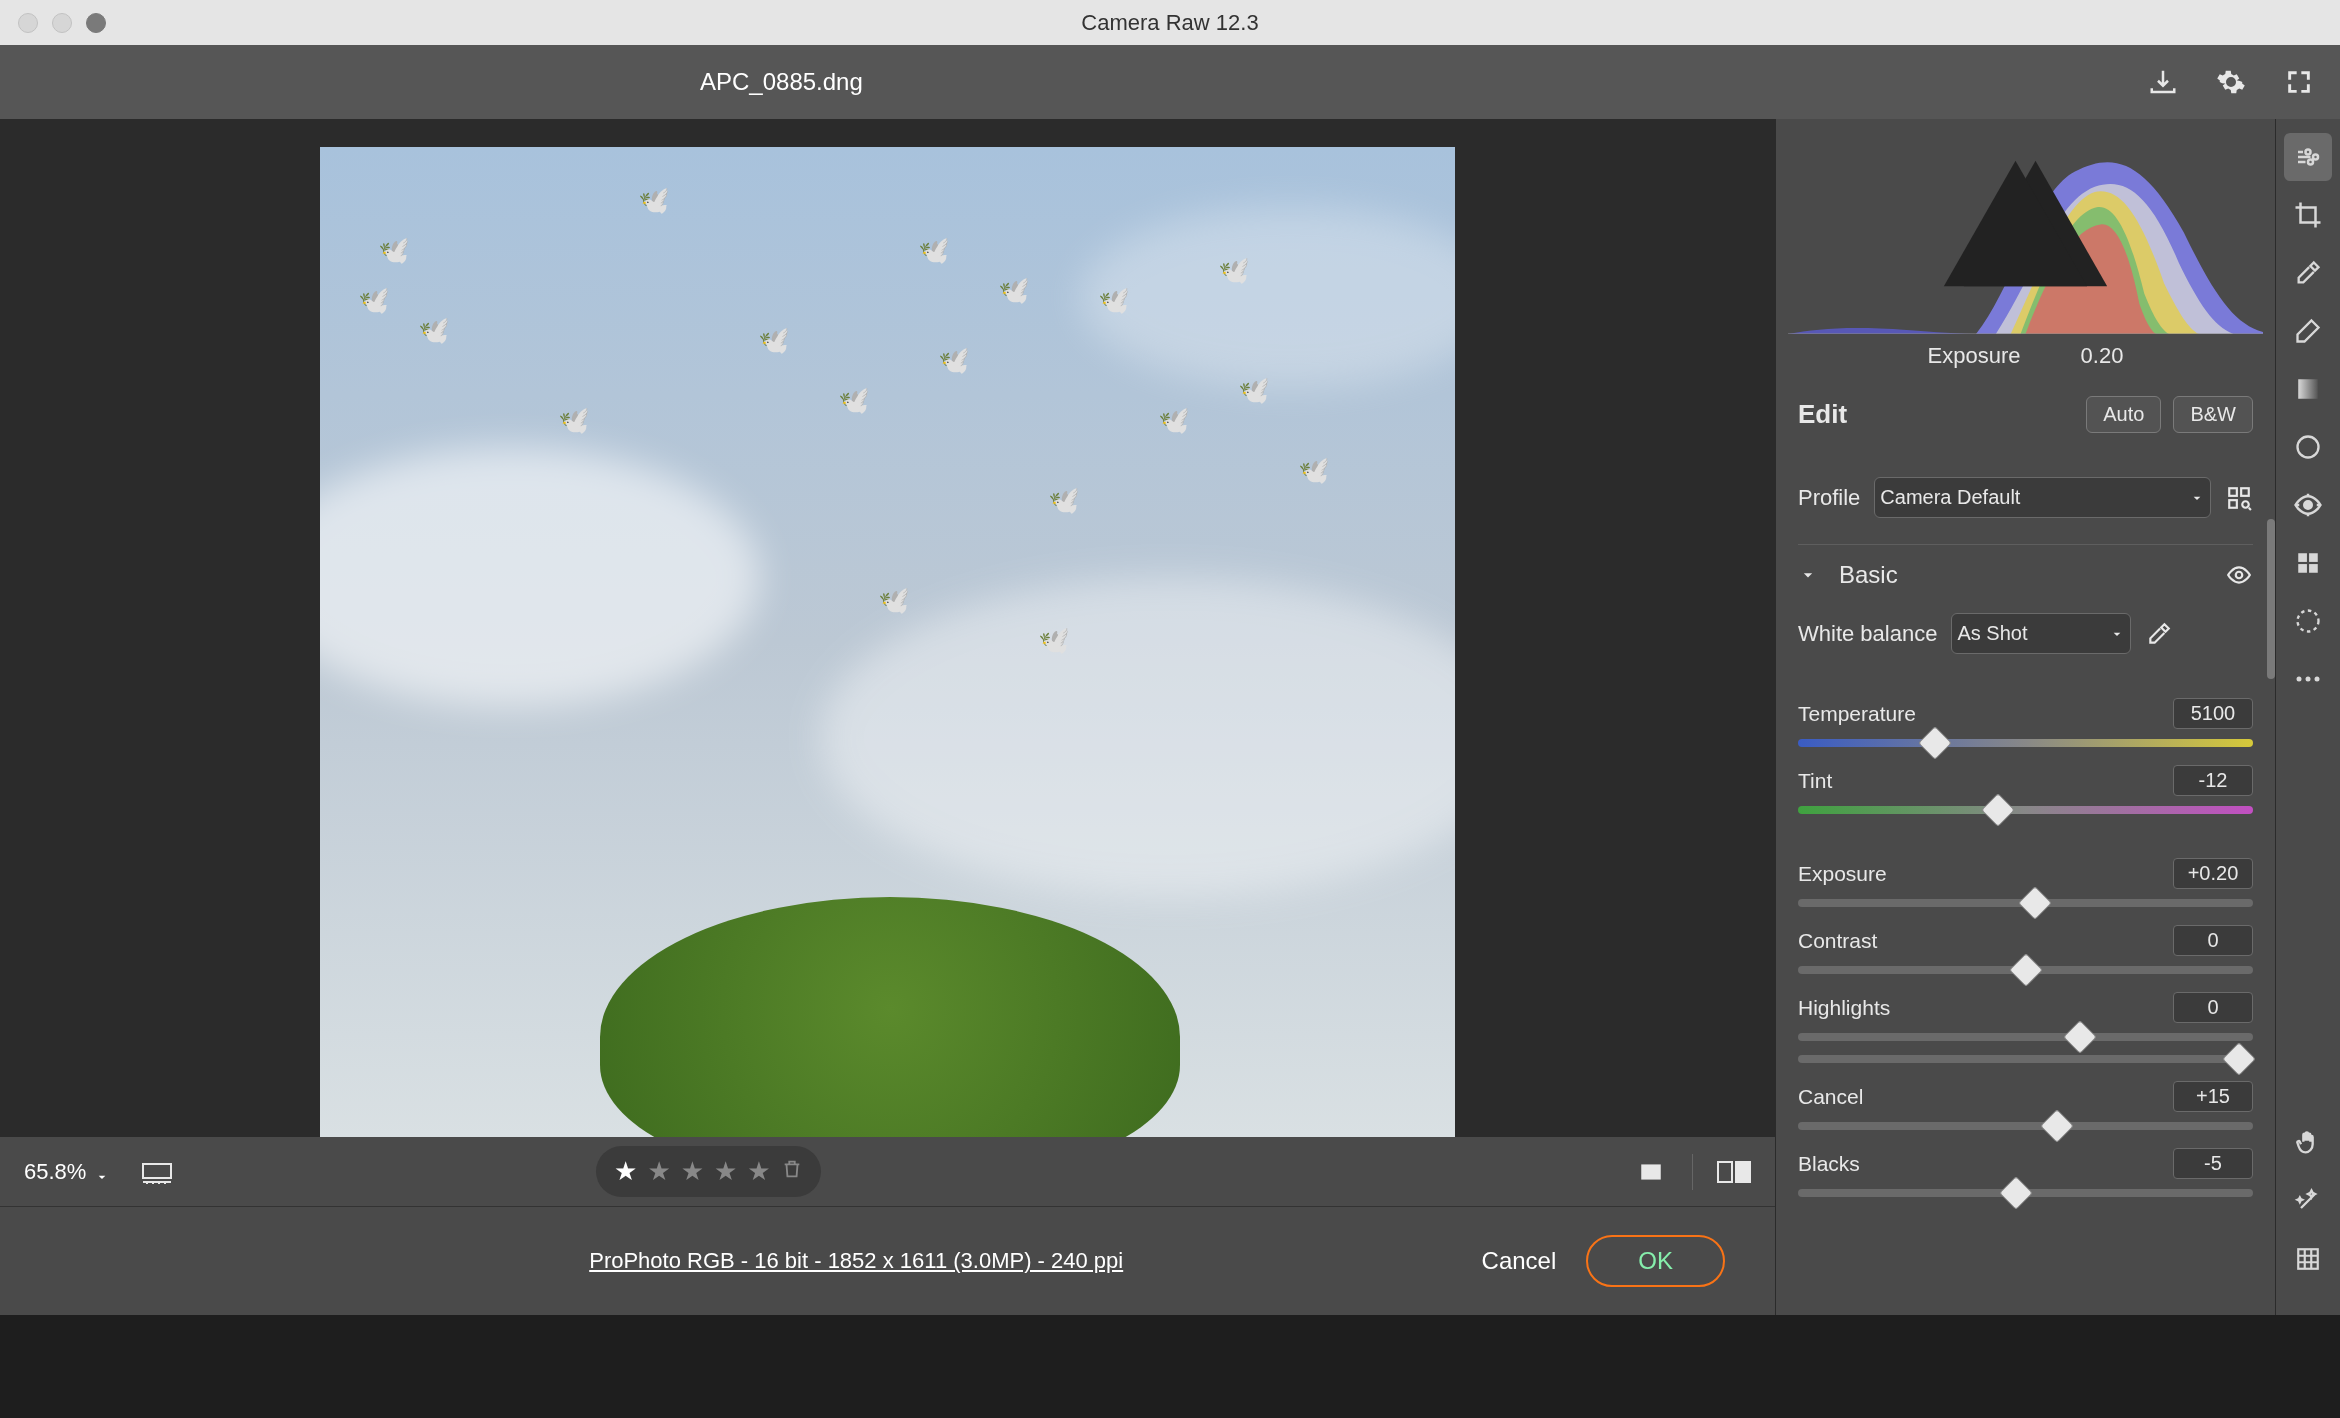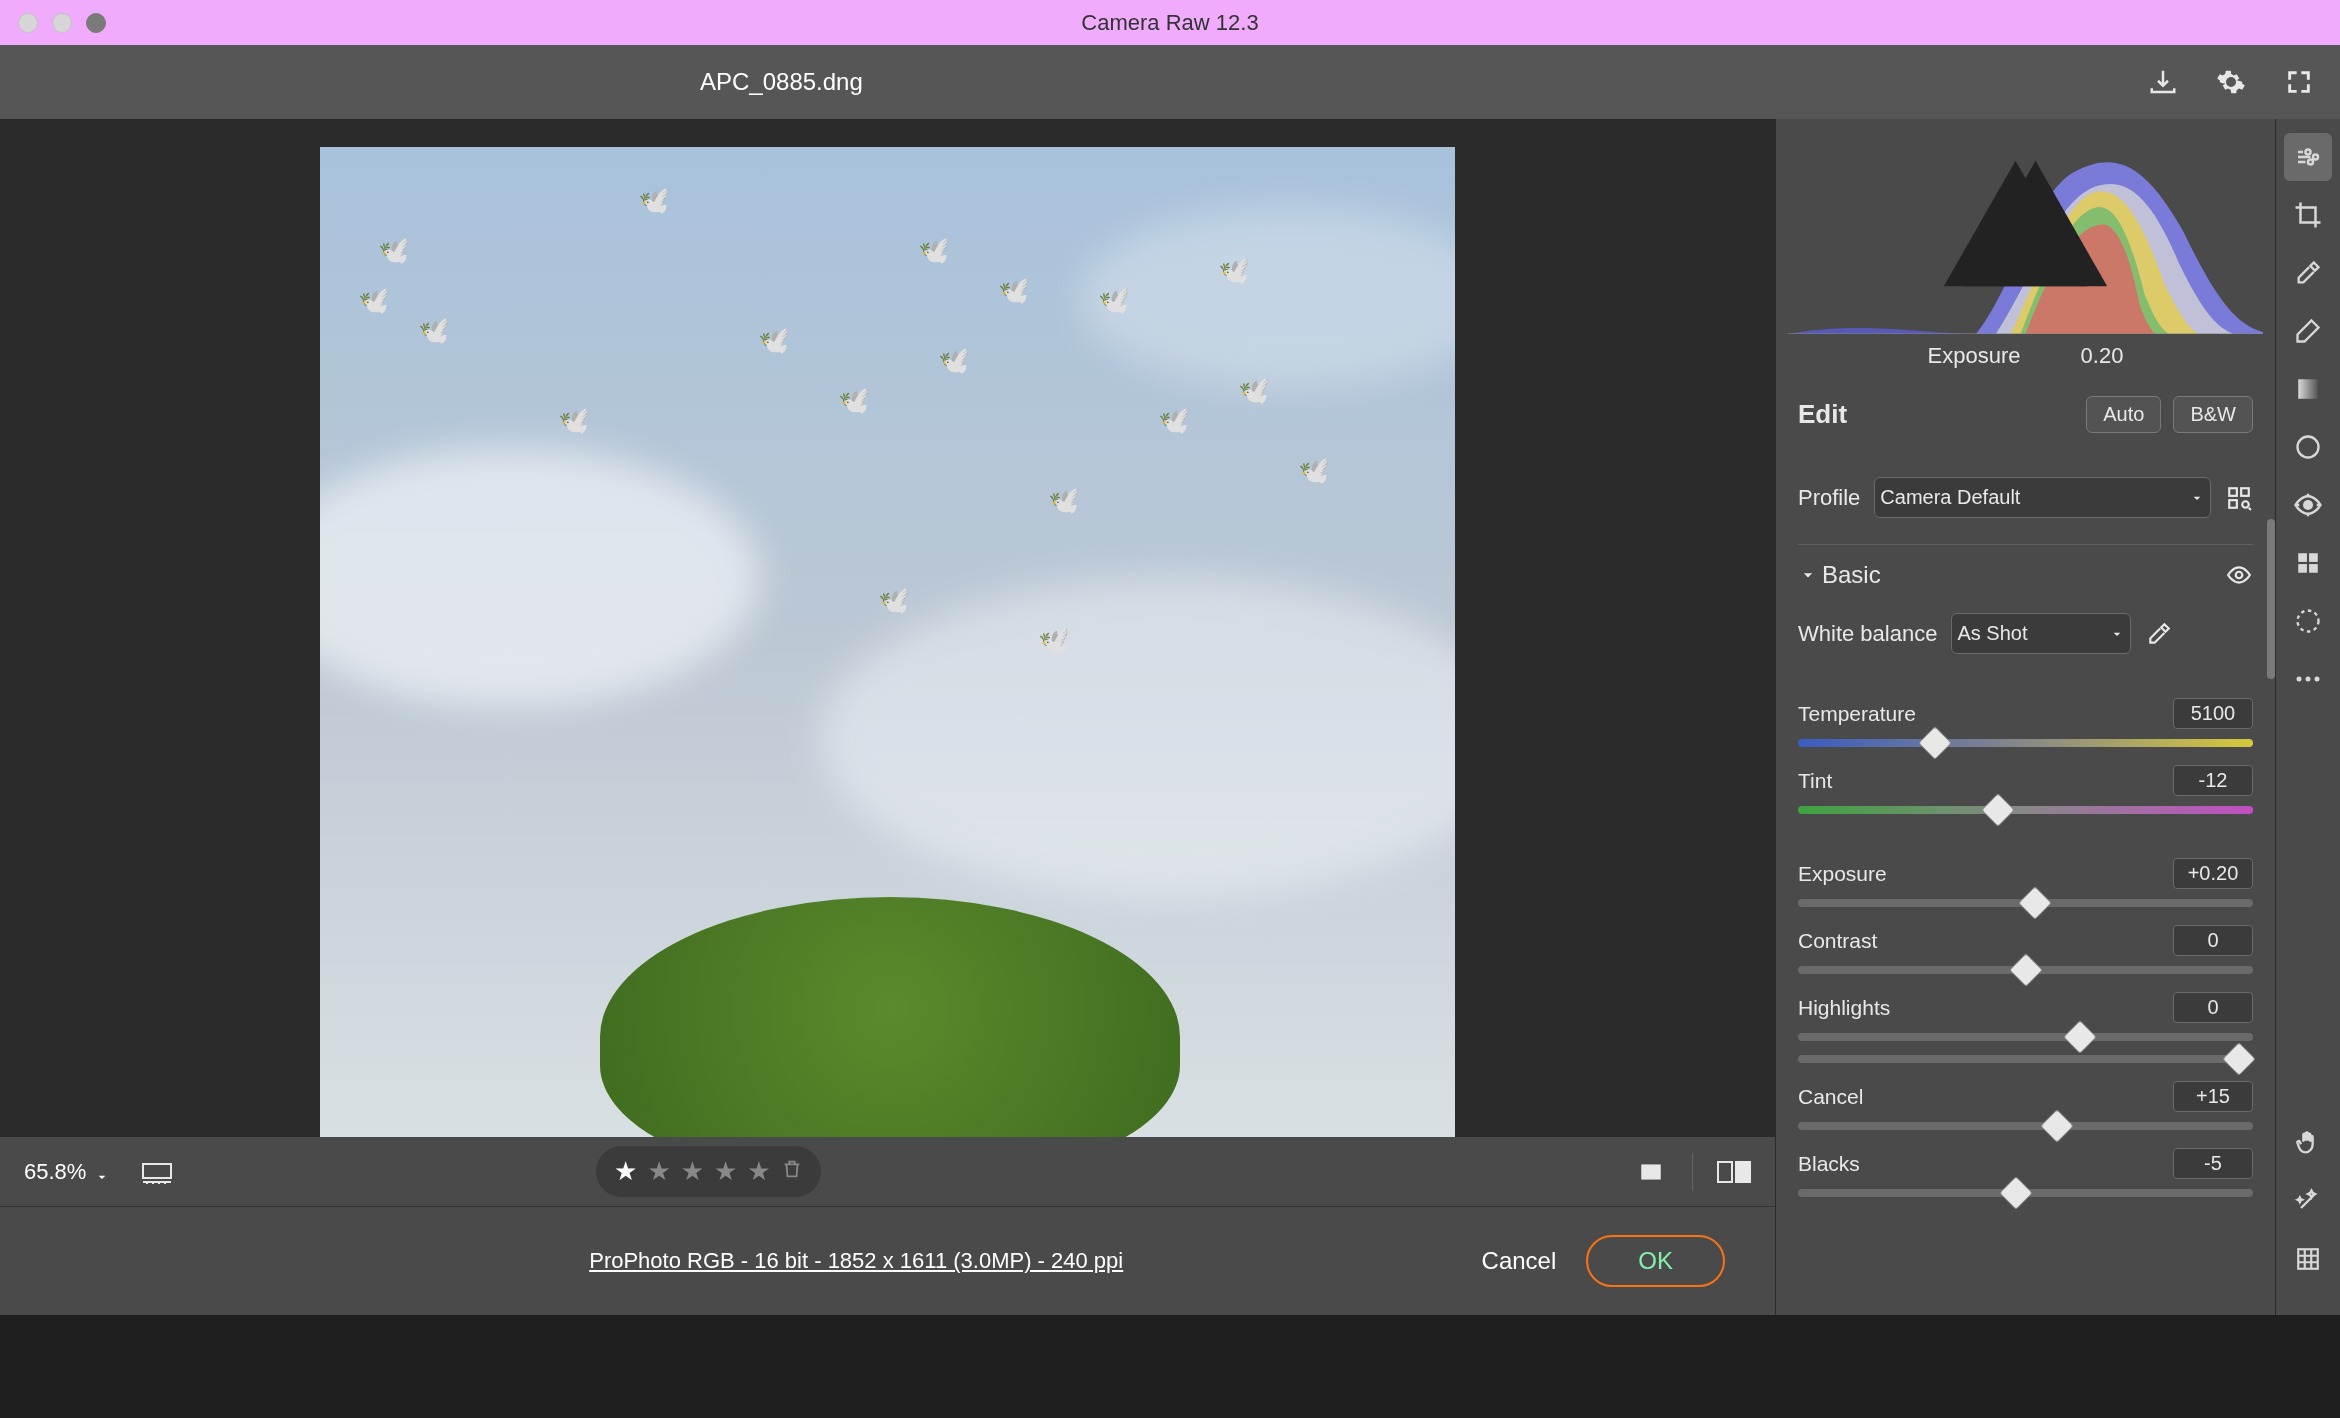--- a/index.html
+++ b/index.html
@@ -1,19 +1,19 @@
 <!DOCTYPE html>
 <html><head>
 <meta charset="utf-8">
 <style>
   * { margin: 0; padding: 0; box-sizing: border-box; font-family: -apple-system, BlinkMacSystemFont, "Segoe UI", sans-serif; }
   body { background: #1e1e1e; width: 2340px; height: 1418px; overflow: hidden; color: #e8e8e8; }
   
   
-  .titlebar { height: 45px; background: #f0abfc; display: flex; align-items: center; padding: 0 18px; position: relative; }
+  .titlebar { height: 45px; background: #e5e5e5; display: flex; align-items: center; padding: 0 18px; position: relative; }
   .traffic-lights { display: flex; gap: 14px; }
   .tl { width: 20px; height: 20px; border-radius: 50%; background: #d6d6d6; border:1px solid #c2c2c2; }
   .tl.filled { background: #7a7a7a; border-color:#7a7a7a; }
   .titlebar-title { position: absolute; left: 50%; transform: translateX(-50%); font-size: 22px; color: #333; font-weight:500; }
   
   
   .subheader { height: 74px; background: #565656; display: flex; align-items: center; padding: 0 24px 0 700px; position: relative; }
   .subheader-title { font-size: 24px; color: #fff; font-weight:500; }
   .subheader-right { margin-left: auto; display: flex; gap: 34px; align-items: center; }
   .icon-btn { width: 34px; height: 34px; display:flex; align-items:center; justify-content:center; color:#e8e8e8; cursor:pointer; }
@@ -54,21 +54,21 @@
   .section { padding: 12px 22px; }
   .edit-header { display:flex; align-items:center; padding:18px 22px; }
   .edit-title { font-size:26px; font-weight:600; }
   .pill-btn { padding:6px 16px; border:1px solid #7a7a7a; border-radius:6px; font-size:20px; margin-left:12px; cursor:pointer; background:#535353;}
   
   .row { display:flex; align-items:center; gap:14px; margin:14px 0; }
   .row-label { font-size:22px; }
   .select { flex:1; background:#3b3b3b; border:1px solid #6a6a6a; border-radius:6px; padding:8px 5px; font-size:20px; color:#e8e8e8; display:flex; align-items:center; justify-content:space-between; cursor:pointer; }
   .mini-icon { width:28px; height:28px; display:flex; align-items:center; justify-content:center; color:#e8e8e8; cursor:pointer; }
   
-  .accordion-hd { display:flex; align-items:center; gap:4px; font-size:24px; padding:16px 22px 10px; }
+  .accordion-hd { display:flex; align-items:center; gap:21px; font-size:24px; padding:16px 22px 10px; }
   .accordion-hd .eye { margin-left:auto; }
   .divider-h { height:1px; background:#5e5e5e; margin:0 22px; }
   
   .slider-row { padding:4px 22px 0; }
   .slider-head { display:flex; align-items:center; justify-content:space-between; font-size:21px; margin-top:14px; }
   .num-box { background:#3b3b3b; border:1px solid #6a6a6a; border-radius:4px; padding:3px 10px; min-width:80px; text-align:center; font-size:20px; color:#e8e8e8; }
   .track { height:8px; border-radius:4px; margin-top:10px; position:relative; background:#6a6a6a; }
   .track.temp { background: linear-gradient(90deg,#3a5cc4,#888,#d6c93a); }
   .track.tint { background: linear-gradient(90deg,#3fa23f,#888,#c24fc2); }
   .thumb { position:absolute; top:-8px; width:24px; height:24px; background:#e8e8e8; border:1px solid #888; border-radius:3px; transform:translateX(-50%) rotate(45deg); cursor:grab; }

